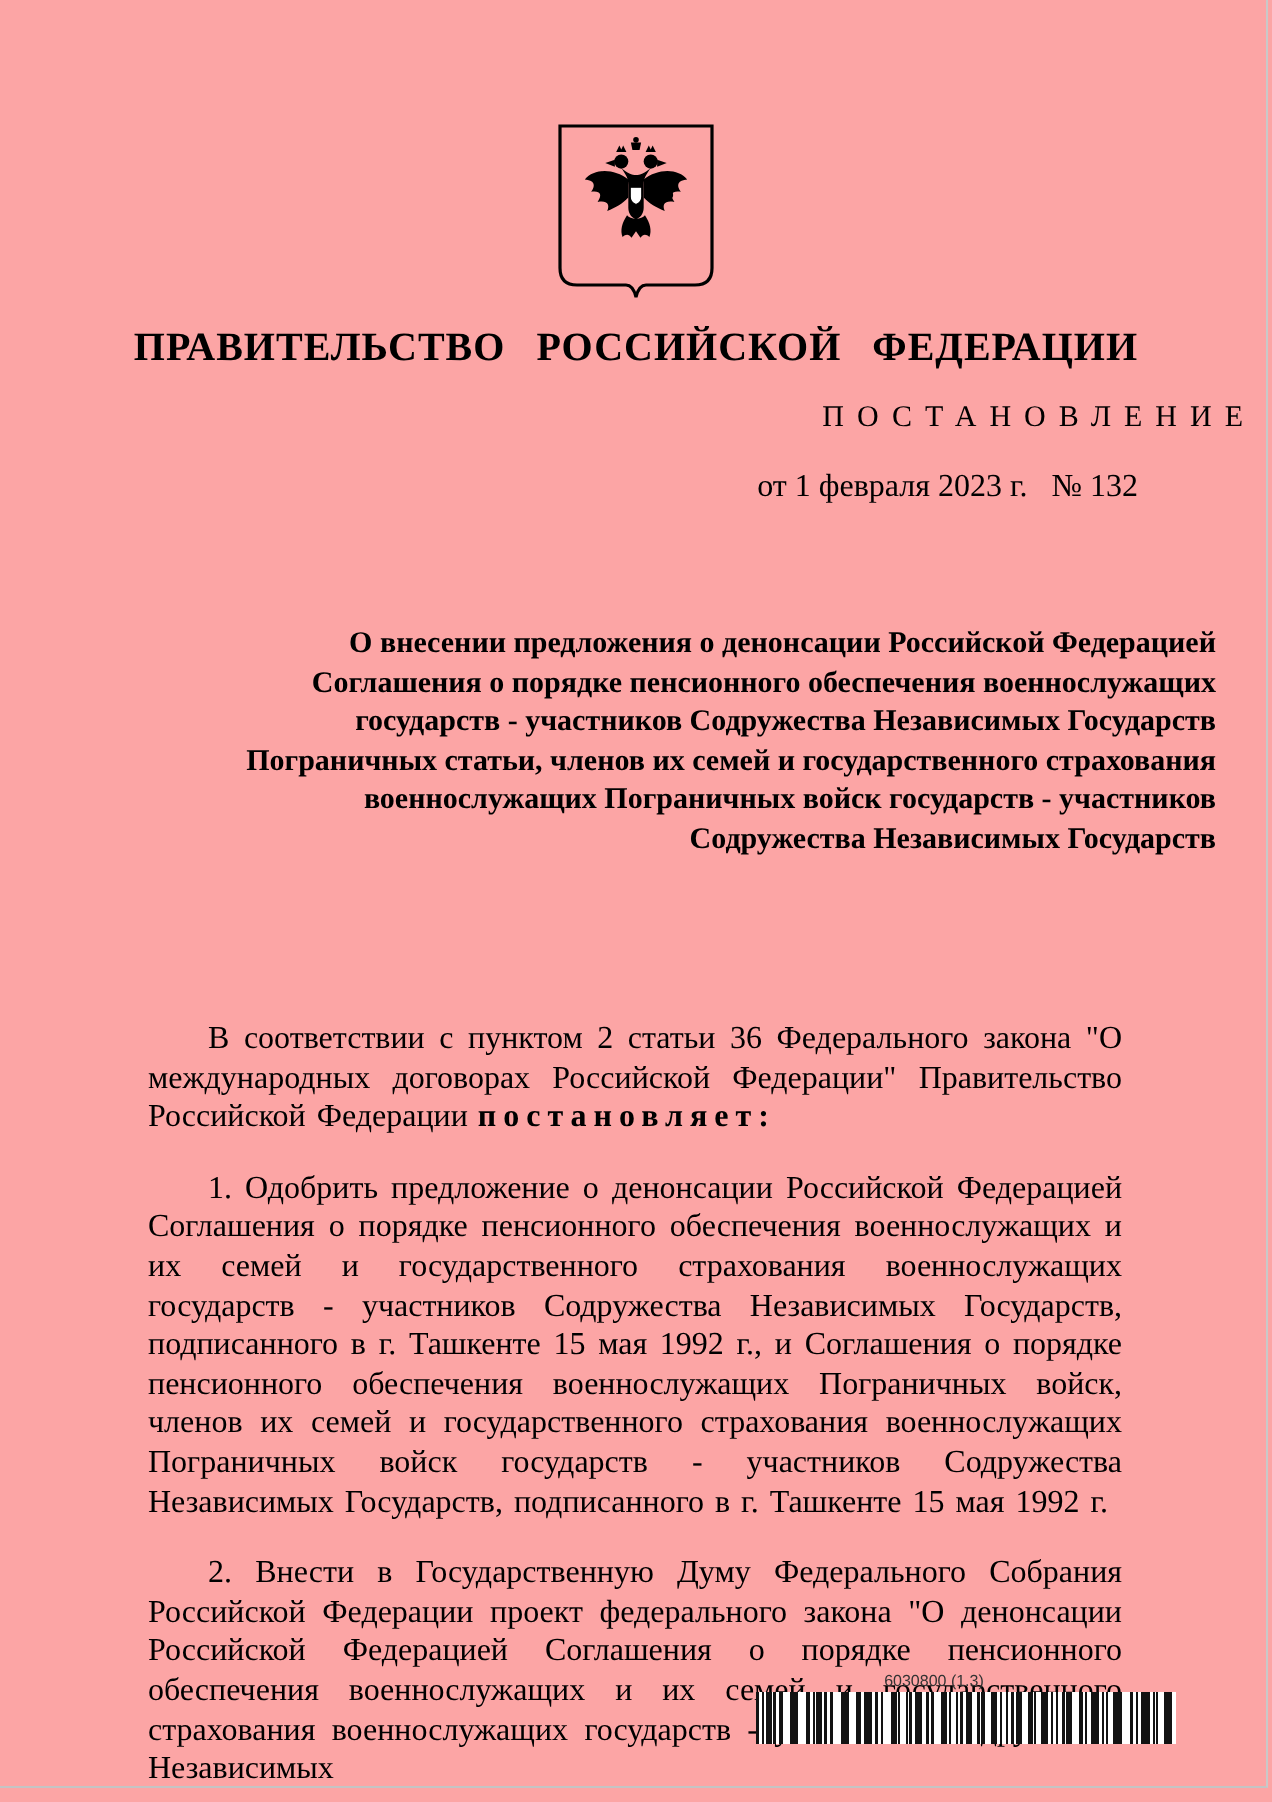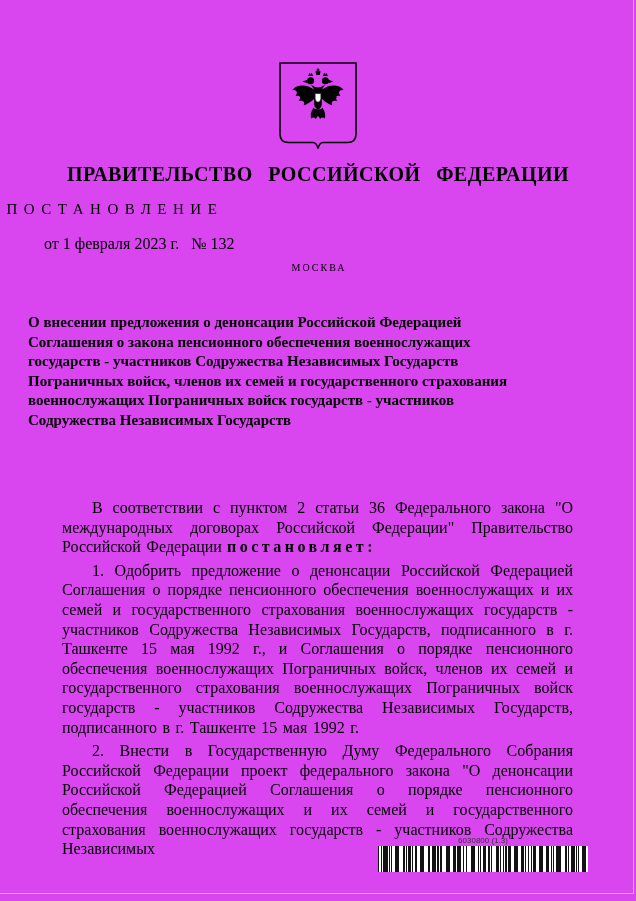--- a/index.html
+++ b/index.html
@@ -1,19 +1,19 @@
 <!DOCTYPE html>
 <html><head>
 <meta charset="utf-8">
 <style>
   html,body{margin:0;padding:0;background:#ffffff;}
   .page{
     position:relative;
     width:636px;height:901px;
-    background:#d946ef;
+    background:#fca5a5;
     font-family:"Liberation Serif","DejaVu Serif",serif;
     color:#000;
     overflow:hidden;
   }
   .sheet-edge{
     position:absolute;left:0;top:0;
     width:633px;height:893px;
     border-right:1.5px solid #c9c9c9;
     border-bottom:1.5px solid #c4c4c4;
     pointer-events:none;
@@ -21,43 +21,43 @@
   .emblem{
     position:absolute;left:279px;top:62px;width:78px;height:89px;
   }
   .authority{
     position:absolute;left:0;top:163px;width:636px;
     text-align:center;font-size:20px;font-weight:bold;
     word-spacing:10px;letter-spacing:0.5px;
   }
   .doctype{
     position:absolute;left:0;top:201px;width:628px;
-    text-align:left;font-size:15px;letter-spacing:6.5px;text-indent:6.5px;
+    text-align:right;font-size:15px;letter-spacing:6.5px;text-indent:6.5px;
   }
   .dateline{
     position:absolute;left:0;top:235px;width:569px;
-    text-align:left;font-size:16px;padding-left:44px;
+    text-align:right;font-size:16px;
   }
   .dateline .docnum{margin-left:12px;}
   .place{
     position:absolute;left:0;top:262px;width:636px;
     text-align:center;font-size:10px;letter-spacing:2px;text-indent:2px;
   }
   .subject{
     position:absolute;left:28px;top:313px;width:580px;
-    text-align:left;font-size:15px;font-weight:bold;line-height:19.5px;
+    text-align:right;font-size:15px;font-weight:bold;line-height:19.5px;
   }
   .bodytext{
     position:absolute;left:58px;top:494px;width:519px;
     font-size:16px;line-height:19.6px;text-align:justify;word-spacing:1.5px;
   }
-  .bodytext p{margin:4px;text-indent:30px;}
+  .bodytext p{margin:16px;text-indent:30px;}
   .decree{font-weight:bold;letter-spacing:3.5px;margin-left:5px;}
   .barcode-label{
-    position:absolute;left:378px;top:836px;width:210px;
+    position:absolute;left:362px;top:836px;width:210px;
     text-align:center;font-size:8px;color:#333;
     font-family:"Liberation Sans","DejaVu Sans",sans-serif;
   }
   .barcode{
     position:absolute;left:378px;top:846px;width:210px;height:26px;
     background-color:#fff;
     background-image:
       repeating-linear-gradient(90deg,#121212 0px,#121212 1.5px,transparent 1.5px,transparent 3px,#121212 3px,#121212 4px,transparent 4px,transparent 8.5px),
       repeating-linear-gradient(90deg,#121212 0px,#121212 1px,transparent 1px,transparent 5px,#121212 5px,#121212 8px,transparent 8px,transparent 12.5px);
   }
@@ -92,27 +92,26 @@
       </g>
     </svg>
   </div>
 
   <div class="authority">ПРАВИТЕЛЬСТВО РОССИЙСКОЙ ФЕДЕРАЦИИ</div>
 
   <div class="doctype">ПОСТАНОВЛЕНИЕ</div>
 
   <div class="dateline"><span>от 1 февраля 2023 г.</span><span class="docnum">№ 132</span></div>
 
-  <div class="place">МОСКВА</div>
 
   <div class="subject">
     <div>О внесении предложения о денонсации Российской Федерацией</div>
-    <div>Соглашения о закона пенсионного обеспечения военнослужащих</div>
+    <div>Соглашения о порядке пенсионного обеспечения военнослужащих</div>
     <div>государств - участников Содружества Независимых Государств</div>
-    <div>Пограничных войск, членов их семей и государственного страхования</div>
+    <div>Пограничных статьи, членов их семей и государственного страхования</div>
     <div>военнослужащих Пограничных войск государств - участников</div>
     <div>Содружества Независимых Государств</div>
   </div>
 
   <div class="bodytext">
     <p><span>В соответствии с пунктом 2 статьи 36 Федерального закона "О международных договорах Российской Федерации" Правительство Российской Федерации</span><span class="decree">постановляет:</span></p>
     <p>1. Одобрить предложение о денонсации Российской Федерацией Соглашения о порядке пенсионного обеспечения военнослужащих и их семей и государственного страхования военнослужащих государств - участников Содружества Независимых Государств, подписанного в г. Ташкенте 15 мая 1992 г., и Соглашения о порядке пенсионного обеспечения военнослужащих Пограничных войск, членов их семей и государственного страхования военнослужащих Пограничных войск государств - участников Содружества Независимых Государств, подписанного в г. Ташкенте 15 мая 1992 г.</p>
     <p>2. Внести в Государственную Думу Федерального Собрания Российской Федерации проект федерального закона "О денонсации Российской Федерацией Соглашения о порядке пенсионного обеспечения военнослужащих и их семей и государственного страхования военнослужащих государств - участников Содружества Независимых</p>
   </div>
 

